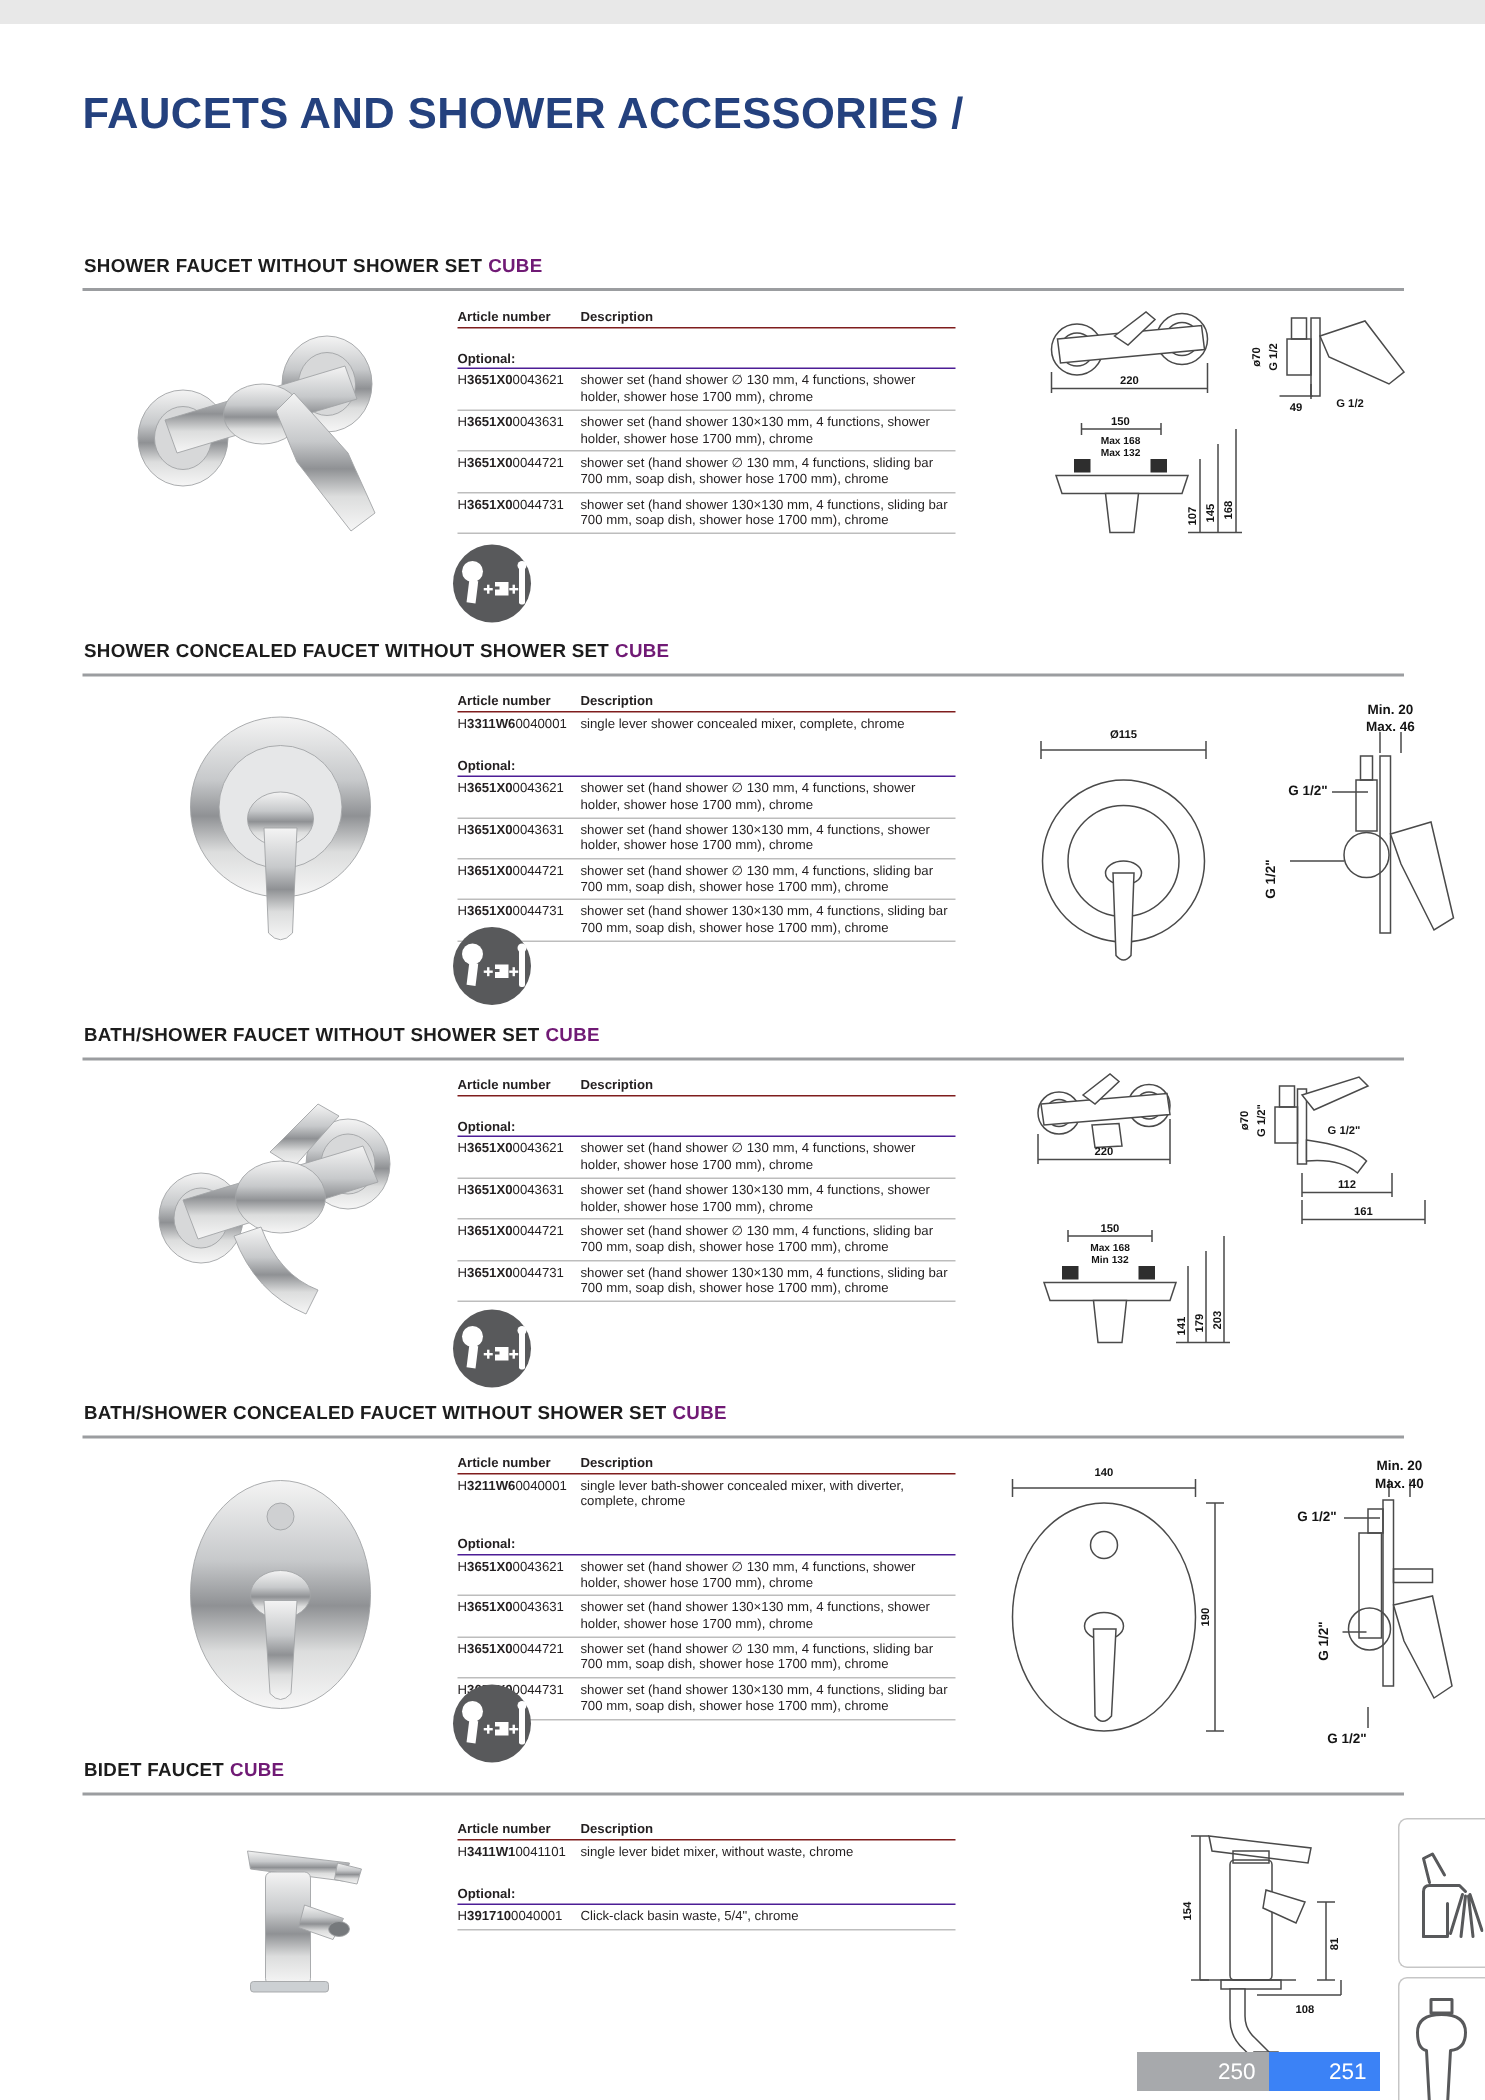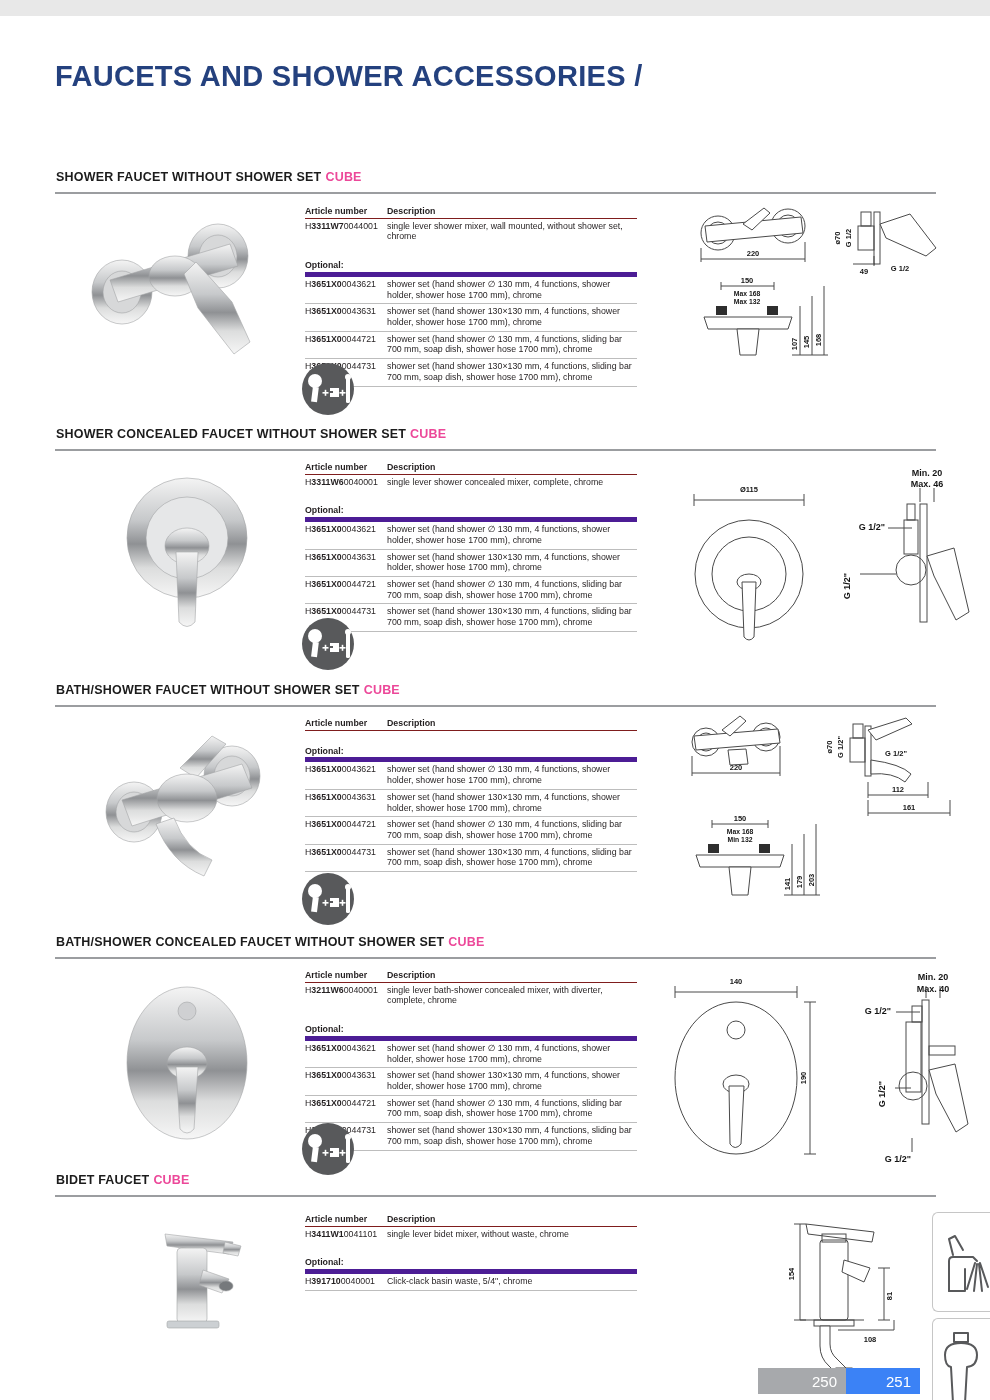--- a/index.html
+++ b/index.html
@@ -1,27 +1,27 @@
 <!DOCTYPE html>
 <html><head>
 <meta charset="utf-8">
 <style>
   body{margin:0;background:#e8e8e8}
   #page{position:relative;width:990px;height:1400px;background:#fff;font-family:"Liberation Sans",sans-serif;overflow:hidden;margin:16px auto}
   .title{position:absolute;left:55px;top:44px;font-size:29px;font-weight:600;color:#24417E;letter-spacing:.3px}
   .sec-h{position:absolute;left:56px;font-size:12.5px;font-weight:bold;color:#1c1c1c;letter-spacing:.2px;white-space:nowrap}
-  .sec-h .accent{color:#ec4899;margin-left:4px}
+  .sec-h .accent{color:#701a75;margin-left:4px}
   .rule{position:absolute;left:55px;width:881px;height:2px;background:#9b9da0}
   .ptable{position:absolute;left:305px;width:332px;color:#231f20;font-size:8.8px;line-height:1.22}
   .trow{display:flex;padding:2px 0 3px}
   .art{width:82px;flex:none}
   .desc{flex:1}
   .thead{font-weight:bold;border-bottom:1px solid #7f1d1d;padding-bottom:1px}
   .orow{border-bottom:1px solid #bdbdbd}
-  .opt-h{font-weight:bold;border-bottom:5px solid #4c1d95;margin-top:13px;padding:2px 0 1px}
+  .opt-h{font-weight:bold;border-bottom:1px solid #4c1d95;margin-top:13px;padding:2px 0 1px}
   .photo,.diagram,.seticon{position:absolute}
   .diagram text{font:bold 7.5px "Liberation Sans",sans-serif;fill:#141414;text-anchor:middle;stroke:none}
   .diagram text.big{font-size:9px}
   .diagram text.sm{font-size:6.8px}
   .footer-note{position:absolute;left:55px;top:1326px;font-size:13.5px;font-weight:bold;color:#1b1b1b}
   .pagebox{position:absolute;top:1352px;height:26px;display:flex;align-items:center;justify-content:flex-end;padding-right:9px;box-sizing:border-box;font-size:15px;color:#fff}
   #pbleft{left:758px;width:88px;background:#A7A9AC}
   #pbright{left:846px;width:74px;background:#3b82f6}
   .tab{position:absolute;left:932px;width:58px;background:#fff;border:1px solid #c6c6c6;border-right:none;border-radius:6px 0 0 6px;box-sizing:border-box}
   #tab1{top:1196px;height:100px}
@@ -57,24 +57,20 @@
       <path d="M30,76 L150,40 L158,62 L38,98 Z" fill="url(#ch1)"></path>
       <ellipse cx="95" cy="72" rx="26" ry="20" fill="url(#ch1)"></ellipse>
       <path d="M116,58 L152,98 L170,138 L154,150 L118,104 L104,70 Z" fill="url(#ch1)"></path>
     </g>
   </svg>
 
   <div class="ptable" style="top:188px">
     <div class="trow thead">
       <div class="art">Article number</div>
       <div class="desc">Description</div>
-    </div>
-    <div class="trow">
-      <div class="art"><span>H</span><b>3311W7</b><span>0044001</span></div>
-      <div class="desc">single lever shower mixer, wall mounted, without shower set, chrome</div>
     </div>
     <div class="opt-h">Optional:</div>
     <div class="trow orow">
       <div class="art"><span>H</span><b>3651X0</b><span>0043621</span></div>
       <div class="desc">shower set (hand shower ∅ 130 mm, 4 functions, shower holder, shower hose 1700 mm), chrome</div>
     </div>
     <div class="trow orow">
       <div class="art"><span>H</span><b>3651X0</b><span>0043631</span></div>
       <div class="desc">shower set (hand shower 130×130 mm, 4 functions, shower holder, shower hose 1700 mm), chrome</div>
     </div>

